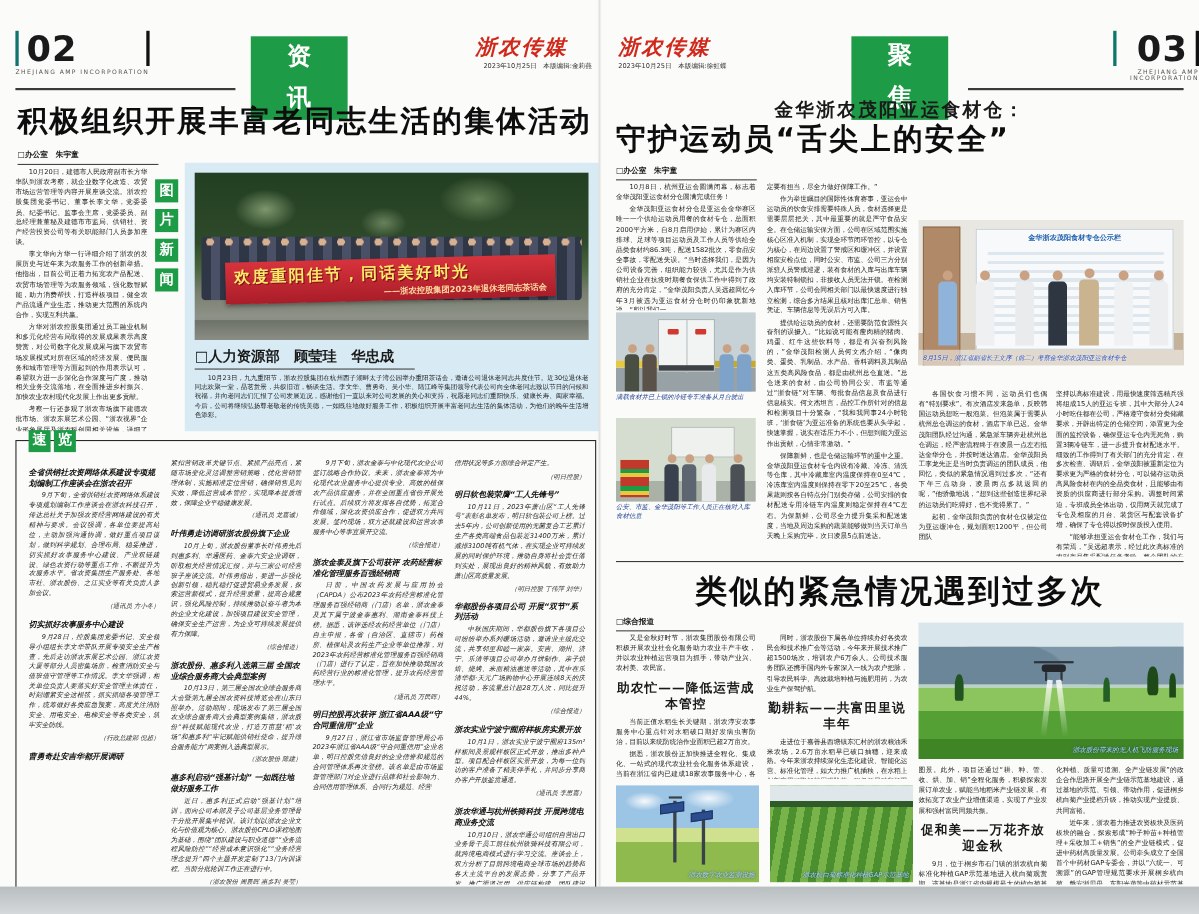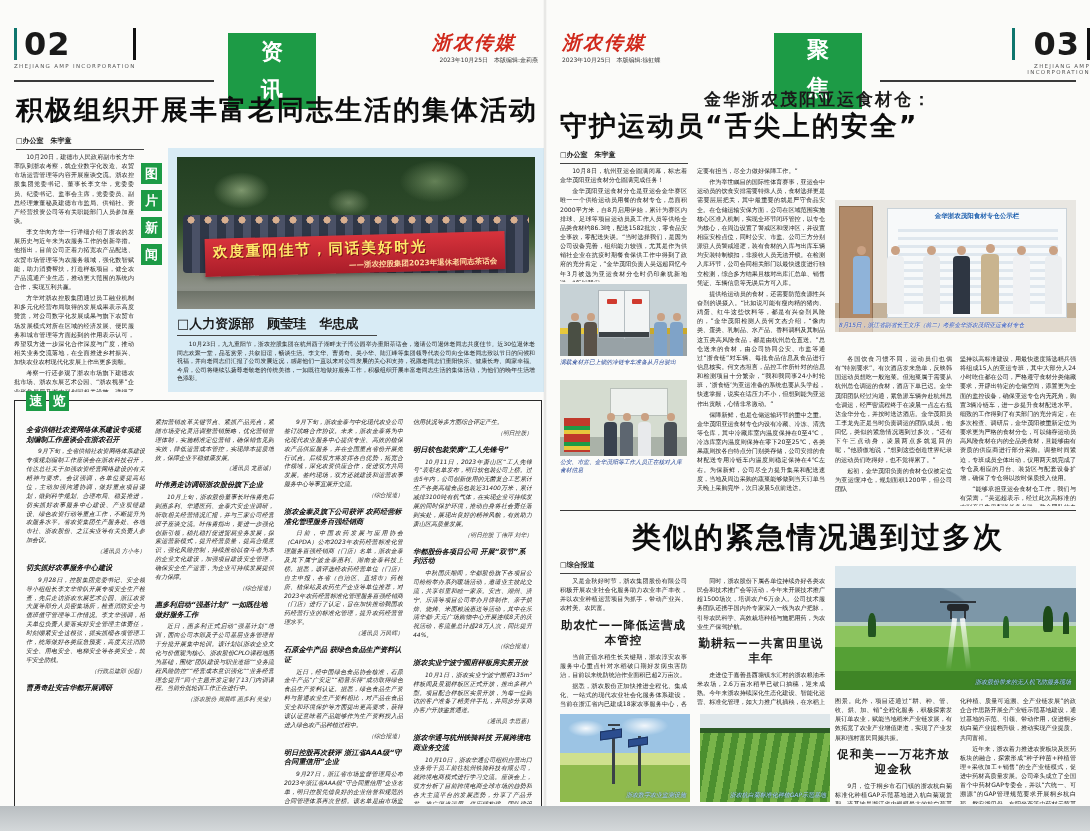--- a/index.html
+++ b/index.html
@@ -130,39 +130,39 @@
       <div>
         <div class="qb" style="text-indent:0;">紧扣营销改革关键节点、紧抓产品亮点，紧随市场变化灵活调整营销策略，优化营销管理体制，实施精准定位营销，确保销售见到实效，降低运营成本管控，实现降本提质增效，保障企业平稳健康发展。</div>
         <div class="qs">（通讯员 龙嘉诚）</div>
       </div>
       <div>
         <div class="qh">叶伟勇走访调研浙农股份旗下企业</div>
         <div class="qb">10月上旬，浙农股份董事长叶伟勇先后到惠多利、华通医药、金泰六安企业调研，听取相关经营情况汇报，并与三家公司经营班子座谈交流。叶伟勇指出，要进一步强化创新引领，稳扎稳打促进贸易业务发展，探索运营新模式，提升经营质量，提高合规意识，强化风险控制，持续推动以奋斗者为本的企业文化建设，加强项目建设安全管理，确保安全生产运营，为企业可持续发展提供有力保障。</div>
         <div class="qs">（综合报道）</div>
       </div>
       <div>
+        <div class="qh">浙农股份、惠多利入选第三届 全国农业综合服务商大会典型案例</div>
+        <div class="qb">10月13日，第三届全国农业综合服务商大会暨第九届全国农资科技博览会在山东日照举办。活动期间，现场发布了第三届全国农业综合服务商大会典型案例集锦，浙农股份“科技赋能现代农业，打造万亩慧‘稻’农场”和惠多利“牢记赋能供销社使命，提升综合服务能力”两案例入选典型展示。</div>
+        <div class="qs">（浙农股份 陈建）</div>
+      </div>
+      <div>
         <div class="qh">惠多利启动“强基计划” 一如既往地做好服务工作</div>
         <div class="qb">近日，惠多利正式启动“强基计划”培训，面向公司本部及子公司基层业务管理骨干分批开展集中轮训。该计划以浙农企业文化与价值观为核心、浙农股份CPLO课程地图为基础，围绕“团队建设与职业道德”“业务流程风险防控”“经营成本意识强化”“业务经营理念提升”四个主题开发定制了13门内训课程。当前分批轮训工作正在进行中。</div>
         <div class="qs">（浙农股份 周晨晖 惠多利 吴莹）</div>
       </div>
     </div>
     <div class="qcol">
       <div>
         <div class="qb">9月下旬，浙农金泰与中化现代农业公司签订战略合作协议。未来，浙农金泰将为中化现代农业服务中心提供专业、高效的植保农产品供应服务，并在全国重点省份开展先行试点。后续双方将发挥各自优势，拓宽合作领域，深化农资供应合作，促进双方共同发展。签约现场，双方还就建设和运营农事服务中心等事宜展开交流。</div>
         <div class="qs">（综合报道）</div>
       </div>
       <div>
         <div class="qh">浙农金泰及旗下公司获评 农药经营标准化管理服务百强经销商</div>
         <div class="qb">日前，中国农药发展与应用协会（CAPDA）公布2023年农药经营标准化管理服务百强经销商（门店）名单，浙农金泰及其下属宁波金泰惠利、湖南金泰科技上榜。据悉，该评选经农药经营单位（门店）自主申报，各省（自治区、直辖市）药检所、植保站及农药生产企业等单位推荐，对2023年农药经营标准化管理服务百强经销商（门店）进行了认定，旨在加快推动我国农药经营行业的标准化管理，提升农药经营管理水平。</div>
         <div class="qs">（通讯员 万民晖）</div>
-      </div>
-      <div>
-        <div class="qh">石原金牛产品 获绿色食品生产资料认证</div>
-        <div class="qb">近日，经中国绿色食品协会核准，石原金牛产品“广安定”“稻普乐得”成功取得绿色食品生产资料认证。据悉，绿色食品生产资料与普通农业生产资料相比，对产品在食品安全和环境保护等方面提出更高要求，获得该认证意味着产品能够作为生产资料投入品进入绿色农产品种植过程中。</div>
-        <div class="qs">（综合报道）</div>
       </div>
       <div>
         <div class="qh">明日控股再次获评 浙江省AAA级“守合同重信用”企业</div>
         <div class="qb">9月27日，浙江省市场监督管理局公布2023年浙江省AAA级“守合同重信用”企业名单，明日控股凭借良好的企业信誉和规范的合同管理体系再次登榜。该名单是由市场监督管理部门对企业进行品牌和社会影响力、合同信用管理体系、合同行为规范、经营</div>
       </div>
     </div>
     <div class="qcol">
       <div>
         <div class="qb" style="text-indent:0;">信用状况等多方面综合评定产生。</div>
         <div class="qs">（明日控股）</div>

